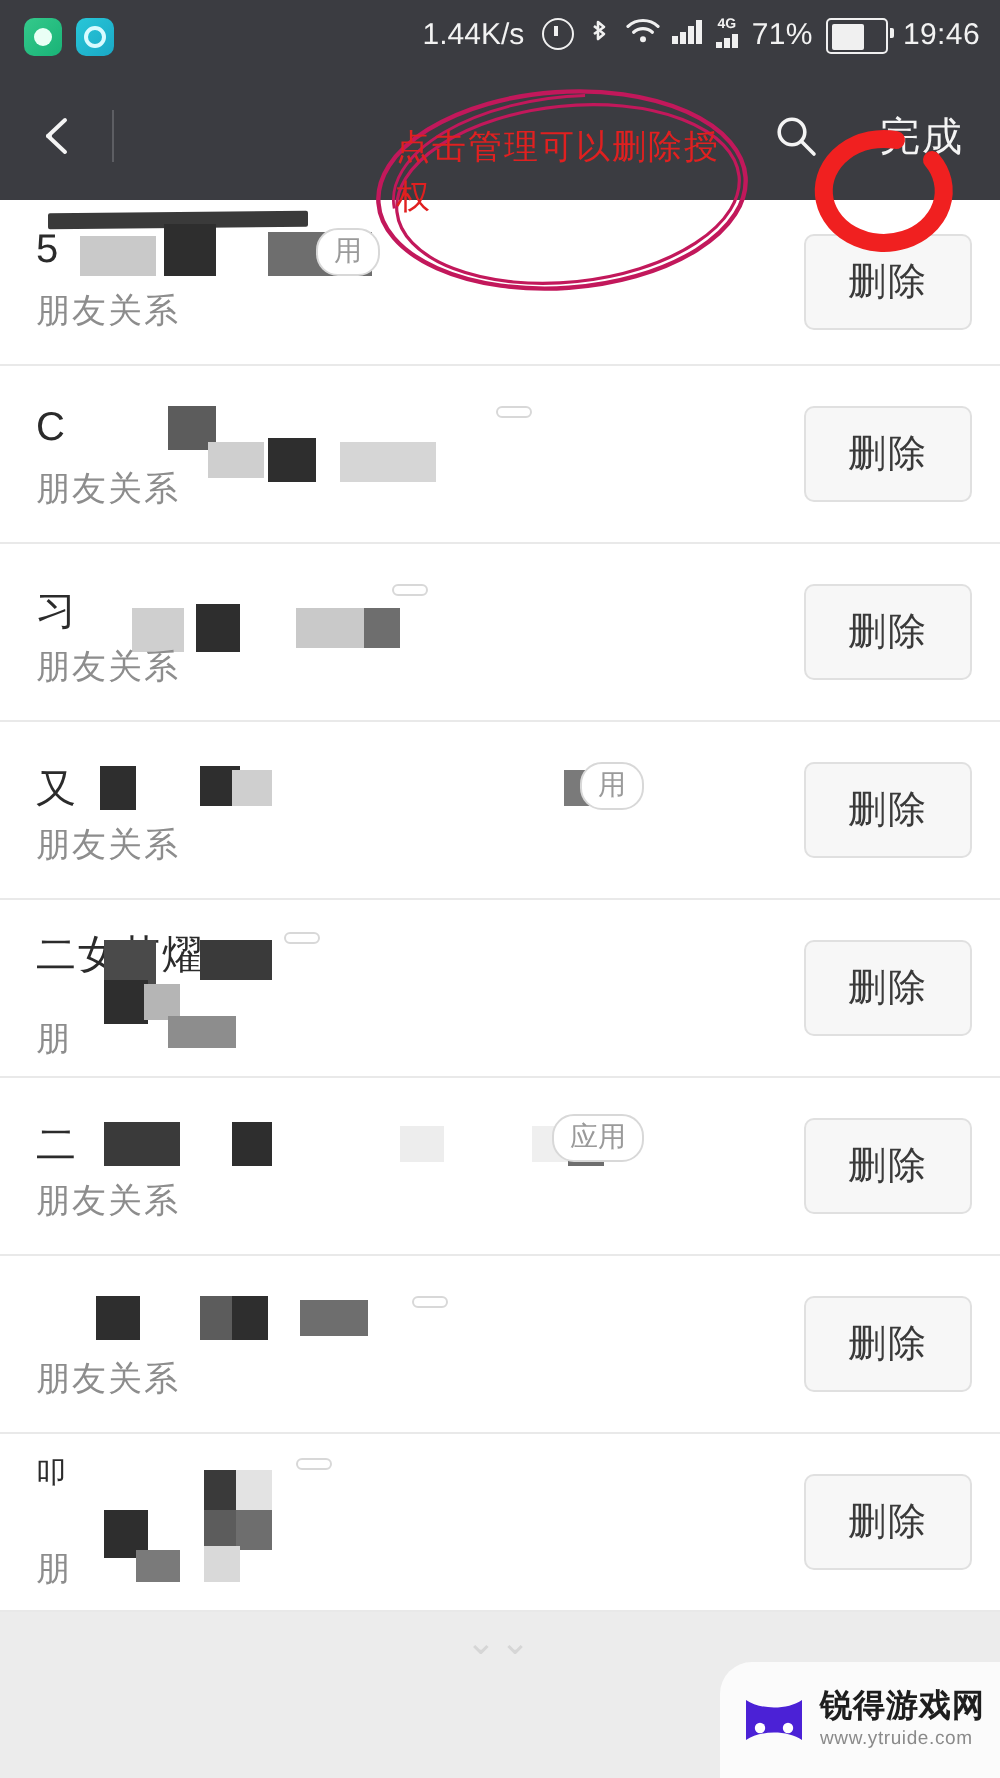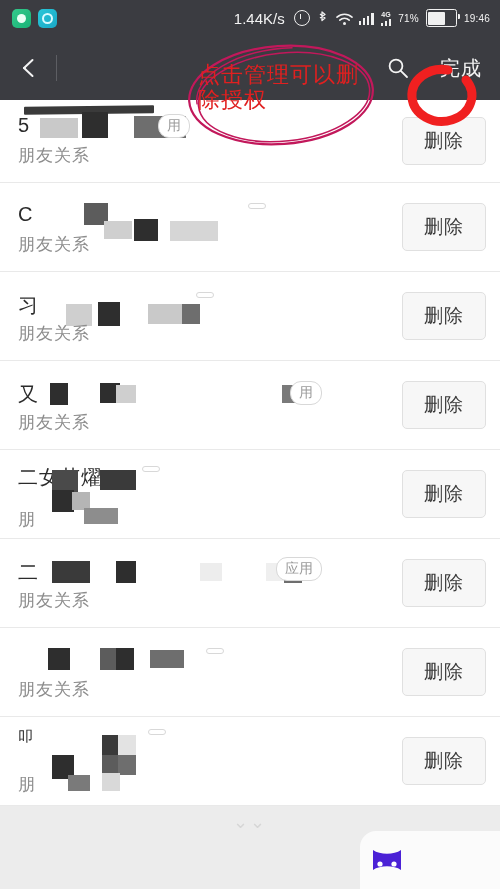--- a/index.html
+++ b/index.html
@@ -17,22 +17,22 @@
   }
   .sb-left{display:flex;align-items:center;gap:7px;}
   .notif-icon{width:19px;height:19px;border-radius:5px;display:block;}
   .notif-green{background:linear-gradient(135deg,#34c98b,#19b377);}
   .notif-cyan{background:linear-gradient(135deg,#28c7d8,#1aa8c6);}
   .notif-green::after,.notif-cyan::after{
     content:"";display:block;margin:5px auto;width:9px;height:9px;
     border-radius:50%;background:#eafff5;
   }
   .notif-cyan::after{background:transparent;border:2px solid #d8fbff;width:7px;height:7px;margin:4px auto;}
-  .sb-right{margin-left:auto;display:flex;align-items:center;gap:7px;}
-  .sb-text{font-size:10px;letter-spacing:.2px;}
+  .sb-right{margin-left:auto;display:flex;align-items:flex-start;gap:7px;}
+  .sb-text{font-size:15px;letter-spacing:.2px;}
   .sb-speed{font-size:15px;margin-right:2px;}
   .ic{display:inline-block;position:relative;}
   
   .ic-alarm{width:14px;height:14px;border:1.6px solid #f0f0f0;border-radius:50%;}
   .ic-alarm::before{content:"";position:absolute;left:5px;top:2.5px;width:1.5px;height:5px;background:#f0f0f0;}
   
   .ic-bt{width:12px;height:16px;color:#f0f0f0;font-size:15px;line-height:15px;}
   
   .ic-wifi{width:16px;height:13px;}
   
@@ -87,21 +87,21 @@
   }
   
   .mosaic{position:absolute;pointer-events:none;}
   .topbar-redact{
     position:absolute;left:24px;top:6px;width:130px;height:8px;
     background:#3a3a3a;border-radius:1px;transform:skewY(-0.6deg);
   }
   
   .annot{position:absolute;left:0;top:0;width:500px;height:200px;z-index:6;pointer-events:none;}
   .annot-text{
-    position:absolute;left:198px;top:62px;color:#e02020;font-size:22px;
+    position:absolute;left:198px;top:62px;color:#e02020;font-size:17px;
     line-height:25px;width:170px;letter-spacing:1px;z-index:7;
     font-family:"DejaVu Sans",sans-serif;
   }
   
   .footer{
     position:absolute;left:0;bottom:0;width:500px;height:84px;
     background:#ececec;overflow:hidden;
   }
   .nav-hint{
     position:absolute;left:50%;transform:translateX(-50%);top:6px;
@@ -305,14 +305,18 @@
 <div class="footer">
   <span class="nav-hint">⌄⌄</span>
   <div class="watermark">
     <span class="wm-logo">
       <svg width="34" height="24" viewBox="0 0 34 24">
         <path d="M3 2 C10 7, 24 7, 31 2 L31 22 C24 17, 10 17, 3 22 Z" fill="#4b21d6"></path>
         <circle cx="10" cy="16" r="2.6" fill="#ffffff"></circle>
         <circle cx="24" cy="16" r="2.6" fill="#ffffff"></circle>
       </svg>
     </span>
+    <span class="wm-texts">
+      <span class="wm-name">锐得游戏网</span>
+      <span class="wm-url">www.ytruide.com</span>
+    </span>
   </div>
 </div>
 
 </body></html>

